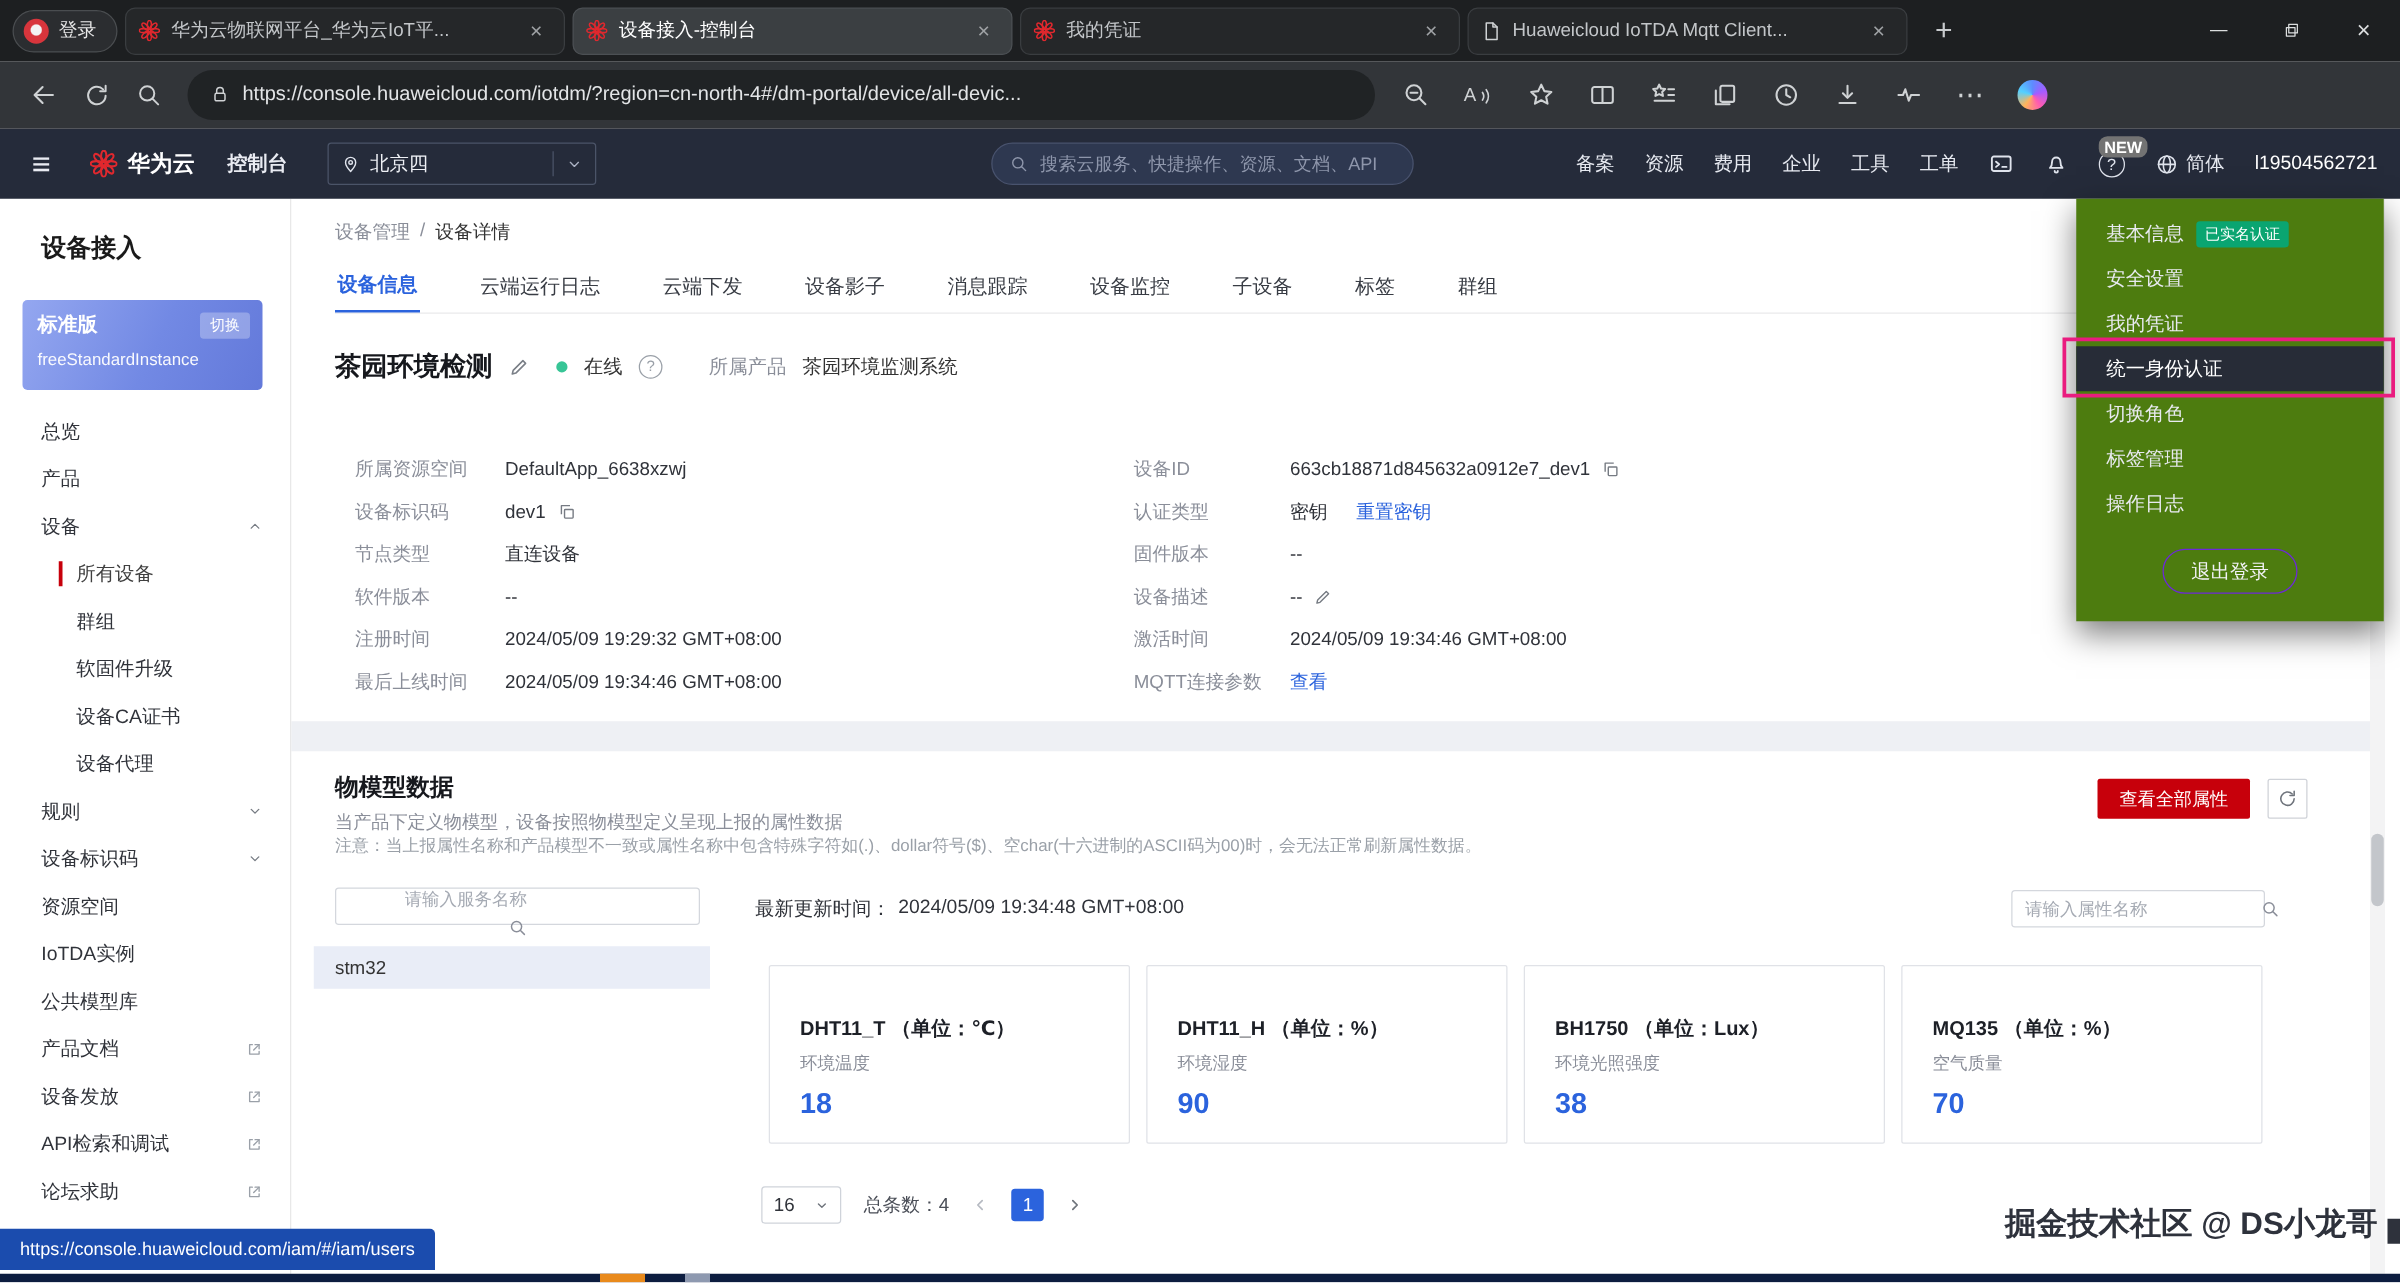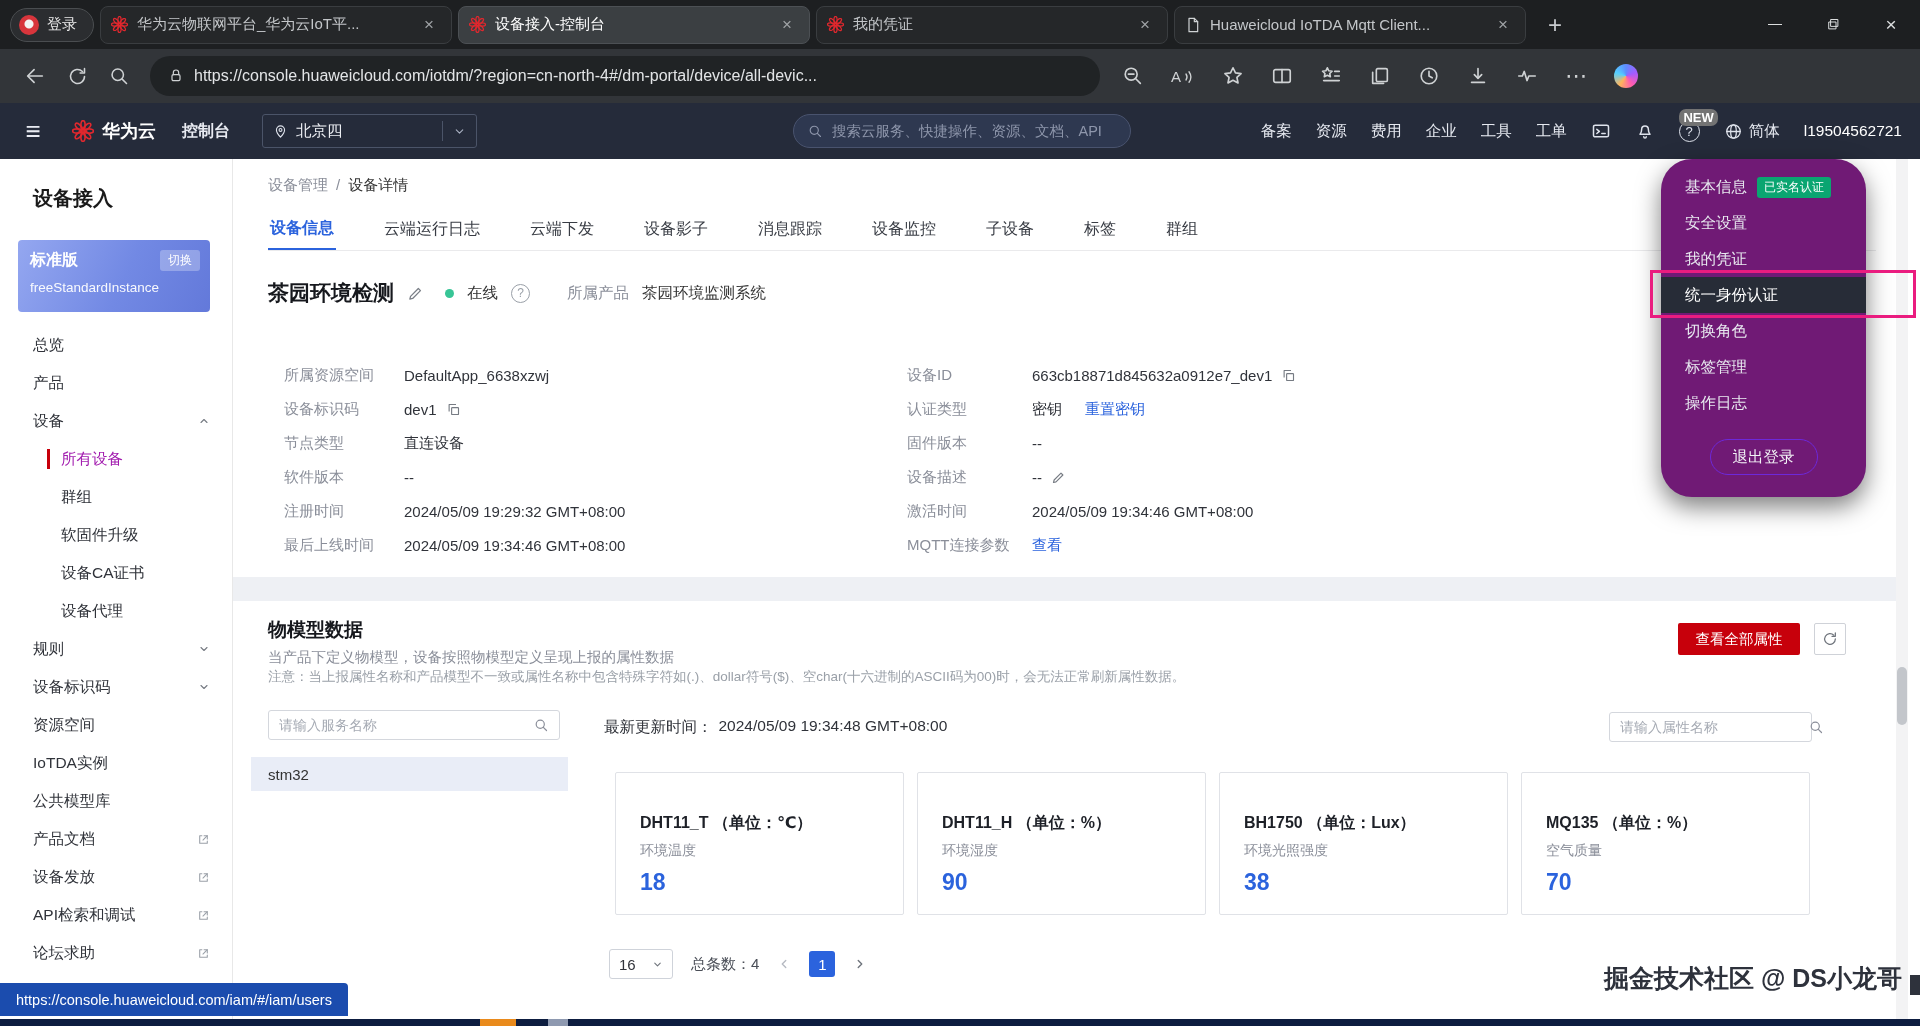--- a/index.html
+++ b/index.html
@@ -42,37 +42,37 @@
   .region-chevron { margin-left:auto; border-left:1px solid #4b5468; padding-left:10px; height:20px; display:flex; align-items:center; color:#aab1c2; }
   .header-search { margin-left:300px; width:338px; height:34px; background:#2e3850; border:1px solid #49536e; border-radius:17px; display:flex; align-items:center; padding:0 14px; gap:9px; color:#8e96ab; font-size:14.5px; }
   .header-right { margin-left:auto; display:flex; align-items:center; gap:24px; font-size:15.5px; color:#e6e9f0; }
   .hdr-ic { color:#dfe3ec; position:relative; display:flex; align-items:center; }
   .new-pill { position:absolute; top:-12px; right:-18px; background:#737373; color:#fff; font-size:13px; padding:1px 4px; border-radius:7px; font-weight:bold; }
   .qmark { width:21px; height:21px; border:1.6px solid #dfe3ec; border-radius:50%; font-size:13px; display:flex; align-items:center; justify-content:center; color:#dfe3ec; }
   .lang { display:flex; align-items:center; gap:6px; }
   .account { font-size:15.5px; color:#fff; }
 
   
-  .account-menu { position:absolute; left:1661px; top:159px; width:205px; background:#701a75; z-index:50; padding:10px 0 22px; box-shadow:0 10px 24px rgba(0,0,0,.5);border-radius:31px; }
+  .account-menu { position:absolute; left:1661px; top:159px; width:246px; background:#4d7c0f; z-index:50; padding:10px 0 22px; box-shadow:0 10px 24px rgba(0,0,0,.5); }
   .menu-item { height:36px; display:flex; align-items:center; padding:0 24px; color:#e8eaf0; font-size:15.5px; gap:10px; }
   .menu-item.highlight { background:#272c37; color:#ffffff; }
   .verified-badge { background:#0aa571; color:#fff; font-size:12px; padding:2px 7px; border-radius:3px; flex:none; }
   .logout-btn { margin:18px auto 0; width:108px; height:36px; border:1px solid #6d28d9; border-radius:18px; color:#f2f3f6; font-size:15.5px; display:flex; align-items:center; justify-content:center; }
   .annotation-box { position:absolute; left:1650px; top:270px; width:266px; height:48px; border:3px solid #ea1c7f; z-index:60; pointer-events:none; }
 
   
   .sidebar { position:absolute; left:0; top:159px; width:233px; height:860px; background:#fff; border-right:1px solid #e8e8e8; z-index:2; overflow:hidden; }
   .side-title { margin:26px 0 0 33px; font-size:20px; font-weight:bold; color:#1a1a1a; }
   .edition-card { margin:28px 22px 14px 18px; height:72px; border-radius:4px; background:linear-gradient(115deg,#94a7f0 0%,#7289e4 55%,#6379da 100%); color:#fff; padding:10px 12px; position:relative; }
   .edition-name { font-size:16px; font-weight:bold; }
   .switch-tag { position:absolute; top:10px; right:10px; font-size:12px; padding:2px 8px; background:rgba(255,255,255,.28); border-radius:3px; }
   .edition-instance { margin-top:9px; font-size:13.5px; opacity:.95; }
   .side-item { height:38px; display:flex; align-items:center; padding:0 22px 0 33px; font-size:15.5px; color:#30333a; position:relative; }
   .side-sub { padding-left:61px; }
-  .side-sub.active { color:#a21caf; }
+  .side-sub.active { color:#404040; }
   .side-sub.active::before { content:""; position:absolute; left:47px; top:9px; bottom:9px; width:3px; background:#c7000b; }
   .side-chevron { margin-left:auto; color:#767b83; display:flex; }
   .ext-icon { margin-left:auto; color:#9aa0a8; display:flex; }
 
   
   .main { position:absolute; left:233px; top:159px; width:1663px; height:860px; background:#fff; }
   .breadcrumb { position:absolute; top:17px; left:35px; font-size:15px; color:#8a8e99; display:flex; gap:8px; }
   .breadcrumb .current { color:#333; }
   .content-tabs { position:absolute; top:50px; left:35px; right:20px; display:flex; gap:46px; border-bottom:1px solid #eaeaec; height:42px; font-size:16px; color:#383c44; }
   .ctab { display:flex; align-items:center; height:100%; padding:0 2px; }
@@ -94,21 +94,21 @@
   .section-gap { position:absolute; top:418px; left:0; width:100%; height:24px; background:#eef0f4; }
   .model-title { position:absolute; top:458px; left:35px; font-size:19px; font-weight:bold; color:#16181d; }
   .model-desc { position:absolute; top:489px; left:35px; font-size:14.5px; color:#8a8e99; }
   .model-note { position:absolute; top:509px; left:35px; font-size:13.5px; color:#9aa0a8; }
   .view-all-btn { position:absolute; top:464px; right:96px; min-width:122px; height:32px; background:#c7000b; color:#fff; font-size:14.5px; display:flex; align-items:center; justify-content:center; border-radius:2px; padding:0 12px; }
   .refresh-btn { position:absolute; top:464px; right:50px; width:32px; height:32px; border:1px solid #cfd2d8; border-radius:2px; display:flex; align-items:center; justify-content:center; color:#6f747c; background:#fff; }
   .search-box { position:absolute; height:30px; border:1px solid #d4d7dd; border-radius:3px; display:flex; align-items:center; padding:0 10px; background:#fff; gap:8px; }
   .search-box input { border:none; outline:none; flex:1; font-size:14px; color:#333; font-family:inherit; background:transparent; }
   .search-box input::placeholder { color:#a6abb4; }
   .search-ic { color:#8a8e99; display:flex; }
-  .service-search { top:551px; left:35px; width:292px; }
+  .service-search { top:551px; left:35px; width:292px;flex-direction:column; }
   .prop-search { top:553px; left:1376px; width:203px; }
   .service-row { position:absolute; top:598px; left:18px; width:317px; height:34px; background:#e9edf7; display:flex; align-items:center; padding-left:17px; font-size:15px; color:#333; }
   .updated { position:absolute; top:558px; left:371px; font-size:15.5px; color:#30333a; display:flex; gap:6px; }
   .cards { position:absolute; top:613px; left:382px; display:flex; gap:13px; }
   .pcard { width:289px; height:143px; border:1px solid #e0e2e7; border-radius:2px; padding:40px 24px 0; background:#fff; }
   .pcard-title { font-size:16px; font-weight:bold; color:#1d2027; white-space:nowrap; }
   .pcard-desc { margin-top:8px; font-size:14px; color:#8a8e99; }
   .pcard-value { margin-top:9px; font-size:23px; font-weight:bold; color:#2b63dd; }
   .pagination { position:absolute; top:790px; left:376px; display:flex; align-items:center; gap:18px; font-size:15px; color:#4a4e57; }
   .page-size { width:64px; height:30px; border:1px solid #cfd3da; border-radius:3px; display:flex; align-items:center; justify-content:space-between; padding:0 9px; color:#30333a; }

